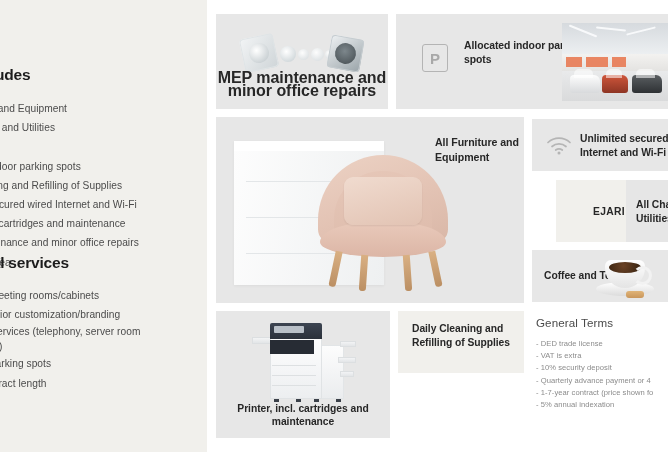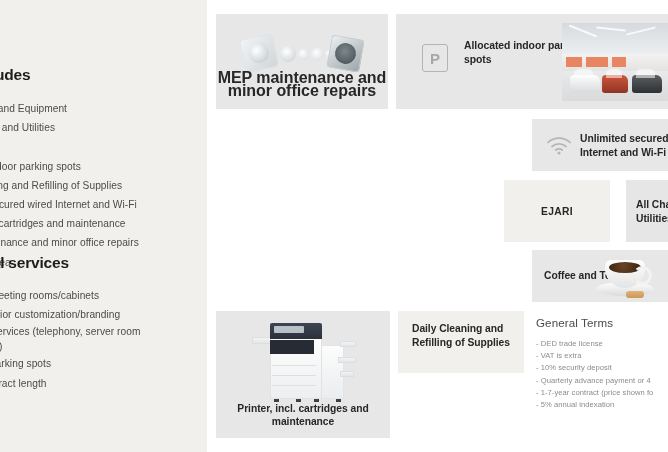--- a/index.html
+++ b/index.html
@@ -162,21 +162,21 @@
   .chair .lg2{left:52px;top:100px;transform:rotate(4deg);}
   .chair .lg3{left:96px;top:100px;transform:rotate(-4deg);}
   .chair .lg4{left:124px;top:96px;transform:rotate(-12deg);}
 
   
   #card-wifi{left:532px;top:119px;width:136px;height:52px;}
   #wifi-icon{position:absolute;left:14px;top:16px;width:26px;height:20px;}
   #wifi-title{left:48px;top:13px;width:120px;font-size:10.3px;line-height:13.6px;}
 
   
-  #card-ejari{left:504px;top:180px;width:106px;height:62px;}
+  #card-ejari{left:556px;top:180px;width:106px;height:62px;}
   #ejari-title{left:0;right:0;top:25px;text-align:center;font-size:10.3px;letter-spacing:.3px;}
 
   
   #card-charges{left:626px;top:180px;width:42px;height:62px;}
   #charges-title{left:10px;top:18px;width:92px;font-size:10.3px;line-height:13.6px;}
 
   
   #card-coffee{left:532px;top:250px;width:136px;height:52px;}
   #coffee-title{left:12px;top:19px;width:92px;font-size:10.3px;}
   .cup{position:absolute;right:14px;top:4px;width:58px;height:44px;}
@@ -311,20 +311,39 @@
         <div class="orange o1"></div>
           <div class="orange o2"></div>
           <div class="orange o3"></div>
         <div class="floor"></div>
         <div class="car w"></div>
           <div class="car r"></div>
           <div class="car k"></div>
       </div>
     </div>
 
+    <div class="card cool" id="card-furniture">
+      <div class="cabinet">
+        <div class="top"></div>
+          <div class="ln l1"></div>
+          <div class="ln l2"></div>
+          <div class="ln l3"></div>
+      </div>
+      <div class="chair">
+        <div class="back"></div>
+        <div class="inner"></div>
+        <div class="seat"></div>
+        <div class="pillow"></div>
+        <div class="leg lg1"></div>
+          <div class="leg lg2"></div>
+        <div class="leg lg3"></div>
+          <div class="leg lg4"></div>
+      </div>
+      <div class="card-title" id="furniture-title">All Furniture and Equipment</div>
+    </div>
 
     <div class="card cool" id="card-wifi">
       <div id="wifi-icon">
         <svg viewBox="0 0 26 20" width="26" height="20" aria-hidden="true">
           <path d="M2 7.5 A16 16 0 0 1 24 7.5" fill="none" stroke="#b5b5b5" stroke-width="1.7" stroke-linecap="round"></path>
           <path d="M6 11.5 A10.5 10.5 0 0 1 20 11.5" fill="none" stroke="#b5b5b5" stroke-width="1.7" stroke-linecap="round"></path>
           <path d="M9.7 15 A5.5 5.5 0 0 1 16.3 15" fill="none" stroke="#b5b5b5" stroke-width="1.7" stroke-linecap="round"></path>
           <circle cx="13" cy="18" r="1.5" fill="#b5b5b5"></circle>
         </svg>
       </div>

